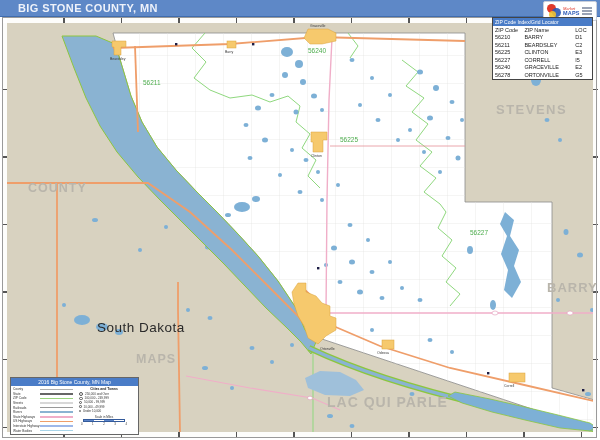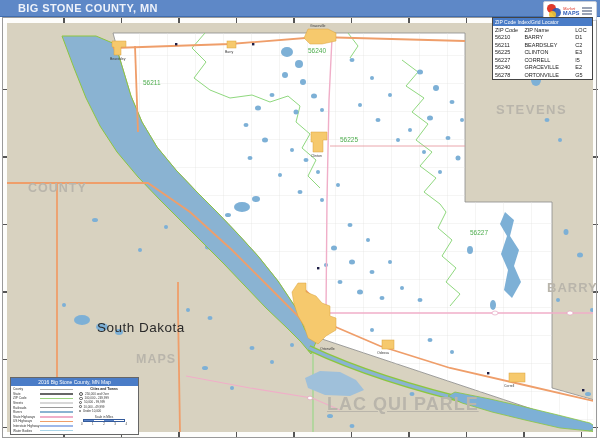--- a/index.html
+++ b/index.html
@@ -47,21 +47,21 @@
   .zt-cols { line-height:8px; }
   .zc-zip { width:30px; } .zc-name { width:52px; } .zc-loc { width:15px; }
 
   
   .mlabel { position:absolute; color:#b9b5ab; font-weight:bold; white-space:nowrap; pointer-events:none; }
   .lbl-bigstone { left:265px; top:102px; font-size:16px; letter-spacing:3px; color:#c6c2b6; }
   .lbl-stevens { left:496px; top:102px; font-size:13px; letter-spacing:1.5px; }
   .lbl-swift { left:547px; top:280px; font-size:13px; letter-spacing:1px; }
   .lbl-roberts { left:28px; top:181px; font-size:12.5px; letter-spacing:1px; }
   .lbl-grant { left:136px; top:352px; font-size:12.5px; letter-spacing:1px; }
-  .lbl-lqp { left:327px; top:394px; font-size:18px; letter-spacing:1px;text-decoration:underline; }
+  .lbl-lqp { left:327px; top:394px; font-size:14px; letter-spacing:1px; }
   .lbl-sd { left:97px; top:320px; font-size:13.5px; font-weight:normal; color:#2a2a2a; letter-spacing:.5px; }
   .ziplabel { position:absolute; color:#4ead4e; font-size:6.5px; font-weight:normal; white-space:nowrap; pointer-events:none; }
   .townlabel { position:absolute; color:#3c3c3c; font-size:3.5px; white-space:nowrap; pointer-events:none; }
 
   
   .legend { position:absolute; left:10px; top:377px; width:129px; height:58px; background:#fff;
     border:1px solid #666; overflow:hidden; }
   .lg-head { background:#4a7cc7; color:#fff; font-size:5px; text-align:center; line-height:8px; height:8px; white-space:nowrap; }
   .lg-body { display:flex; padding:1px 2px; }
   .lg-col-l { width:62px; }

